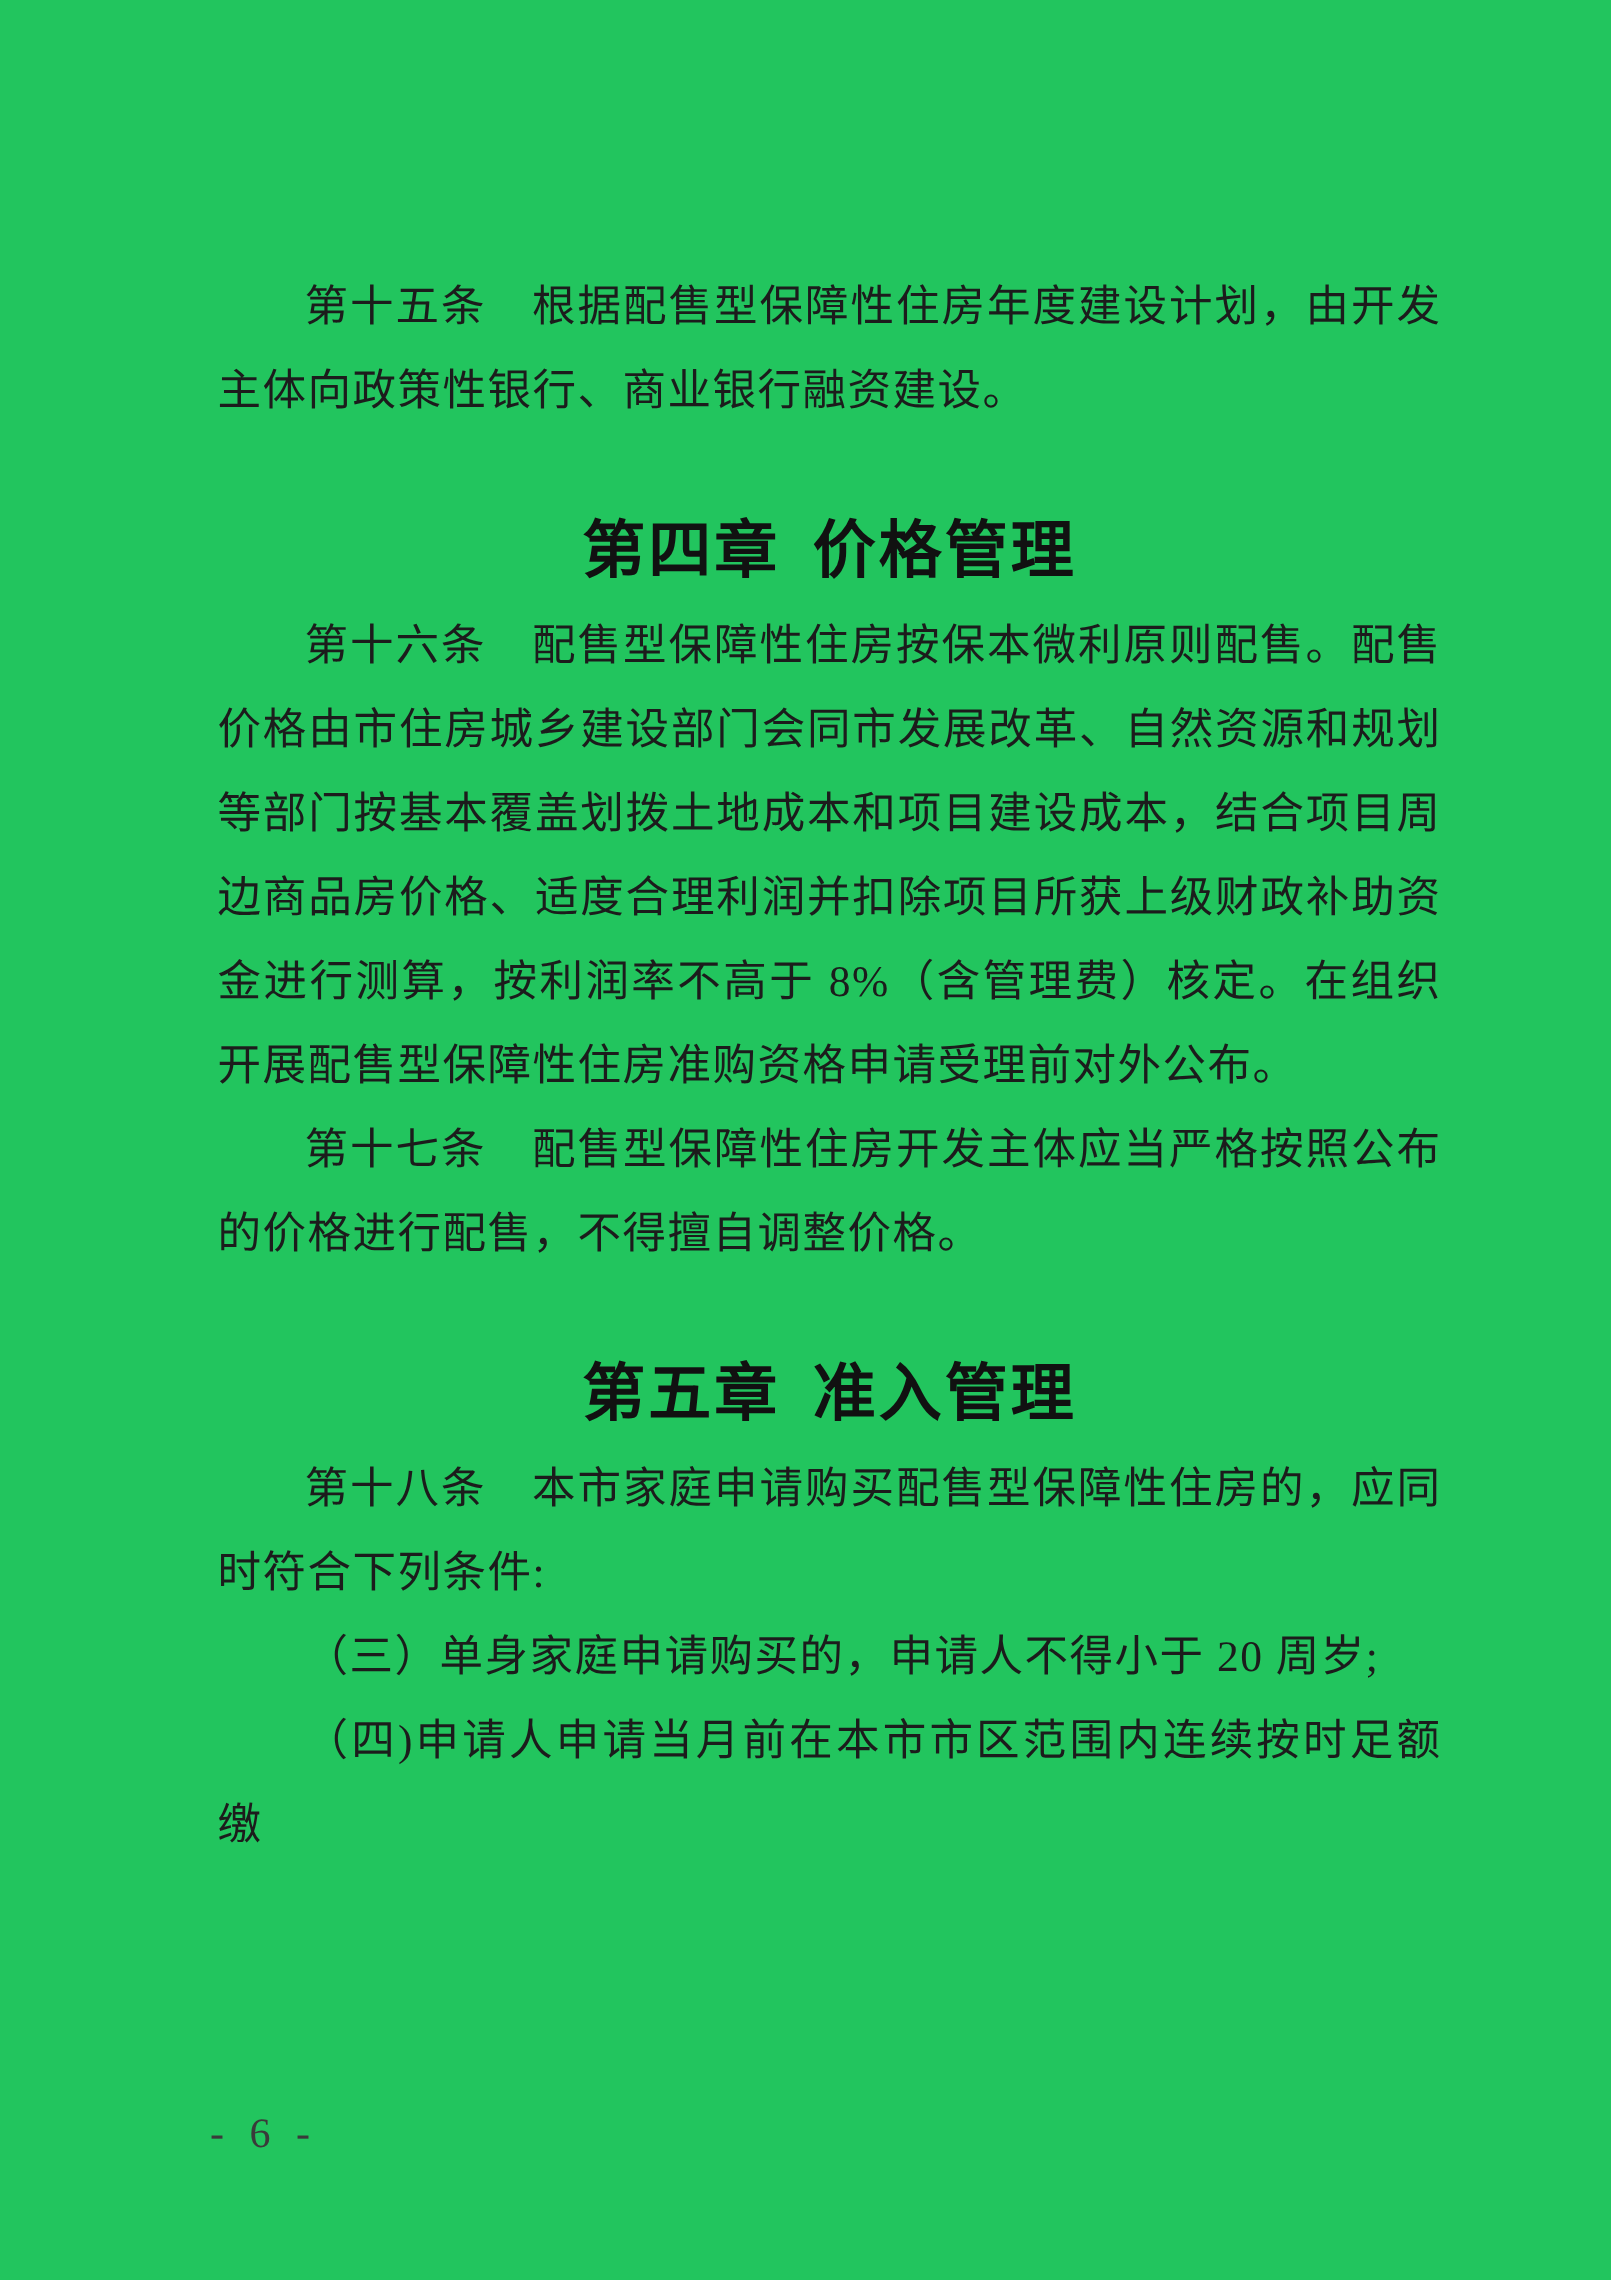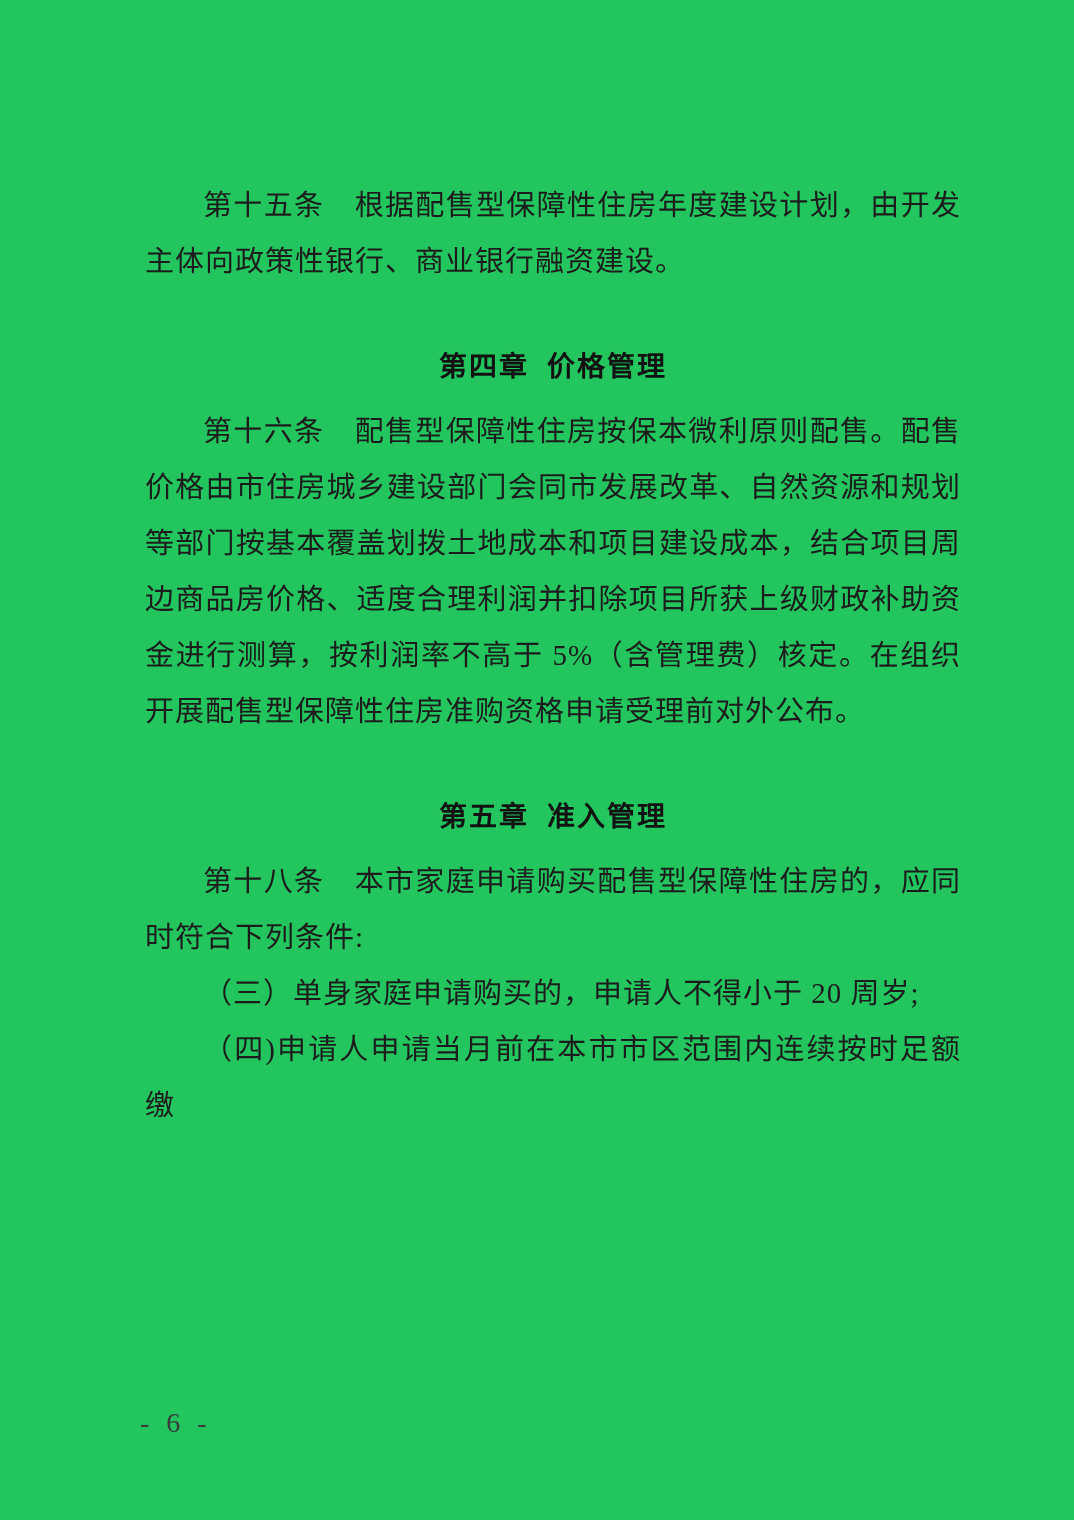--- a/index.html
+++ b/index.html
@@ -28,21 +28,21 @@
     letter-spacing: 1px;
   }
   .para {
     margin: 0;
     text-indent: 2em;
   }
   .chapter-heading {
     margin: 50px 0 8px 0;
     font-family: "Liberation Sans", "DejaVu Sans", sans-serif;
     font-weight: 700;
-    font-size: 28px;
+    font-size: 42px;
     line-height: 56px;
     text-align: center;
     text-indent: 0;
     letter-spacing: 2px;
     word-spacing: 8px;
     color: #111111;
   }
   .page-number {
     position: absolute;
     left: 140px;
@@ -57,22 +57,23 @@
 </head>
 <body>
 
 <div class="page">
   <div class="content">
 
     <p class="para">第十五条　根据配售型保障性住房年度建设计划，由开发主体向政策性银行、商业银行融资建设。</p>
 
     <h2 class="chapter-heading">第四章 价格管理</h2>
 
-    <p class="para">第十六条　配售型保障性住房按保本微利原则配售。配售价格由市住房城乡建设部门会同市发展改革、自然资源和规划等部门按基本覆盖划拨土地成本和项目建设成本，结合项目周边商品房价格、适度合理利润并扣除项目所获上级财政补助资金进行测算，按利润率不高于 5%（含管理费）核定。在组织开展配售型保障性住房准购资格申请受理前对外公布。</p>
+    <p class="para">第十六条　配售型保障性住房按保本微利原则配售。配售价格由市住房城乡建设部门会同市发展改革、自然资源和规划等部门按基本覆盖划拨土地成本和项目建设成本，结合项目周边商品房价格、适度合理利润并扣除项目所获上级财政补助资金进行测算，按利润率不高于 8%（含管理费）核定。在组织开展配售型保障性住房准购资格申请受理前对外公布。</p>
 
+    <p class="para">第十七条　配售型保障性住房开发主体应当严格按照公布的价格进行配售，不得擅自调整价格。</p>
 
     <h2 class="chapter-heading">第五章 准入管理</h2>
 
     <p class="para">第十八条　本市家庭申请购买配售型保障性住房的，应同时符合下列条件:</p>
 
 
 
     <p class="para">（三）单身家庭申请购买的，申请人不得小于 20 周岁;</p>
 
     <p class="para">（四)申请人申请当月前在本市市区范围内连续按时足额缴</p>

